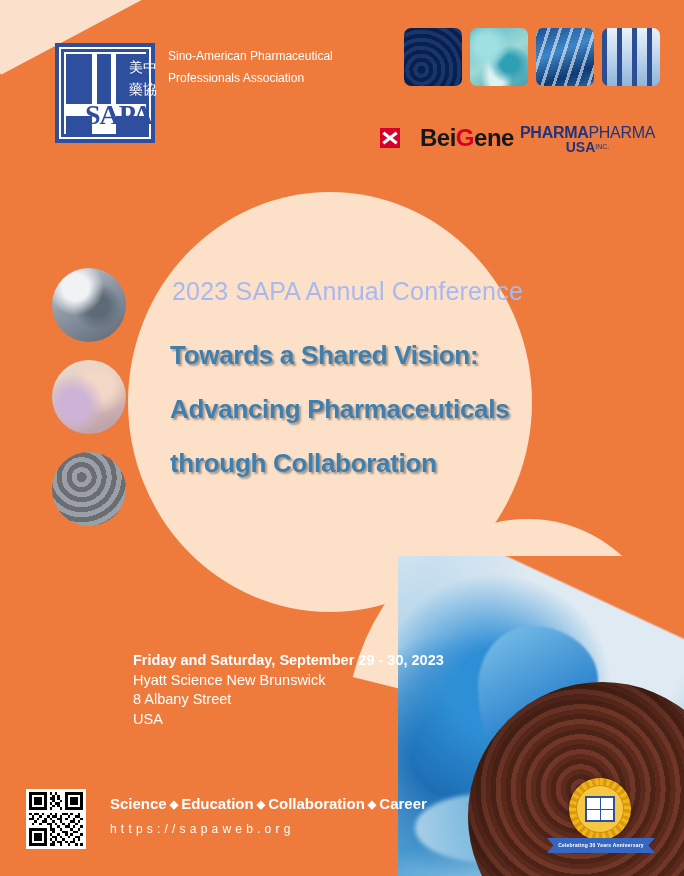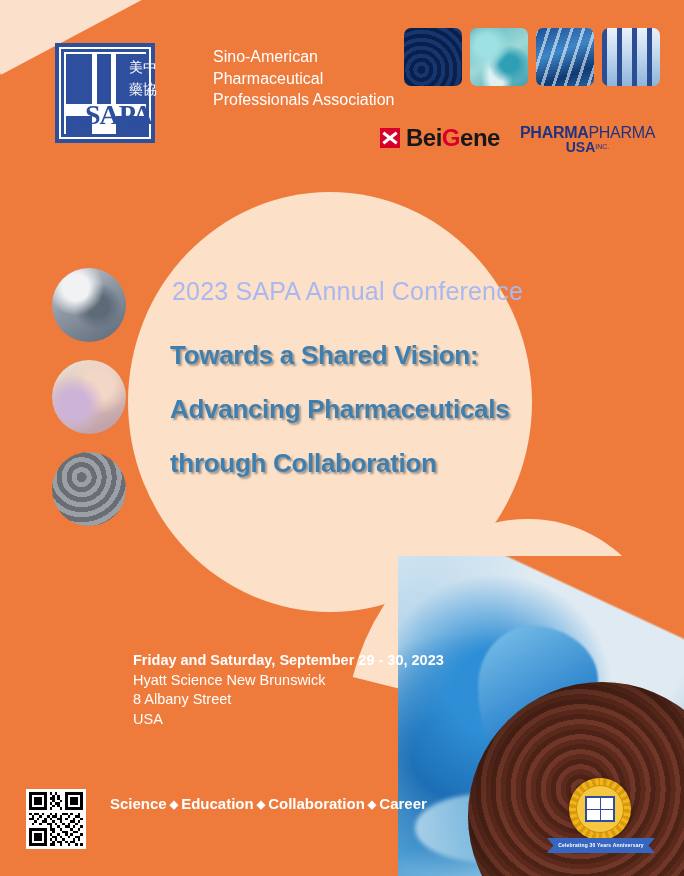--- a/index.html
+++ b/index.html
@@ -140,24 +140,23 @@
     letter-spacing: -1px;
     line-height: 1;
     font-family: Liberation Serif, serif;
   }
 
   .org-name {
     position: absolute;
     left: 168px; top: 46px;
     width: 190px;
     color: #ffffff;
-    font-size: 16px;
+    font-size: 12px;
     line-height: 21.5px;
     font-family: "Liberation Sans", sans-serif;
-    margin-left: 45px;
   }
 
   
   .thumb-strip {
     position: absolute;
     left: 404px; top: 28px;
     display: flex;
     gap: 8px;
   }
   .thumb {
@@ -205,21 +204,21 @@
     left: 380px; top: 126px;
     width: 266px;
     height: 34px;
   }
 
   .beigene {
     position: absolute;
     left: 0; top: 0;
     display: flex;
     align-items: center;
-    gap: 6px;
+    gap: 20px;
   }
   .beigene-mark {
     position: relative;
     width: 20px; height: 20px;
     background: #d6002a;
   }
   .beigene-mark::before,
   .beigene-mark::after {
     content: "";
     position: absolute;
@@ -570,20 +569,21 @@
           <rect x="18" y="20" width="1" height="1"></rect>
         <rect x="20" y="20" width="1" height="1"></rect>
       </g>
     </svg>
   </div>
 
   <div class="tagline">
     <span>Science</span><span class="sep">◆</span><span>Education</span><span class="sep">◆</span><span>Collaboration</span><span class="sep">◆</span><span>Career</span>
   </div>
 
+  <div class="site-url">https://sapaweb.org</div>
 
   <div class="medallion">
     <div class="medal-gear"></div>
     <div class="medal-ring"></div>
     <div class="medal-center">
       <i></i>
       <i></i>
       <i></i>
       <i></i>
     </div>

